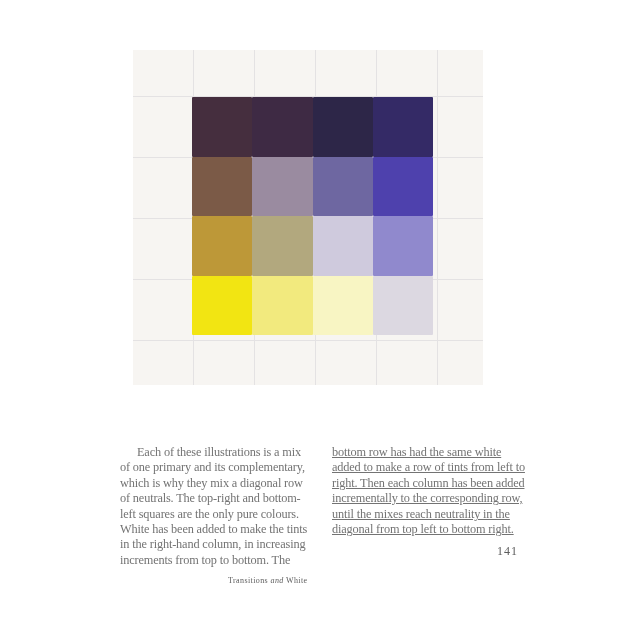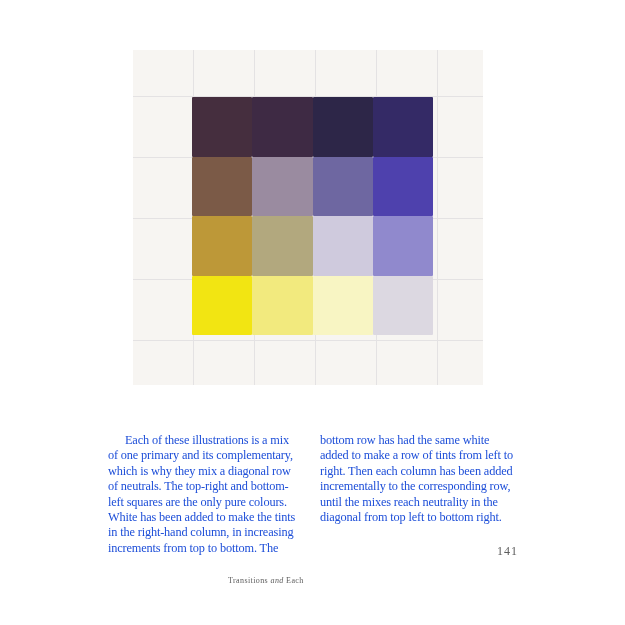--- a/index.html
+++ b/index.html
@@ -23,28 +23,28 @@
     position:absolute;left:59px;top:47px;
     width:241px;height:238px;
     display:grid;
     grid-template-columns:repeat(4,1fr);
     grid-template-rows:repeat(4,1fr);
   }
   .swatch-grid .swatch{border-radius:1px;}
   
   .bodytext{position:absolute;top:433px;left:0;width:625px;}
   .col{
-    position:absolute;top:0;margin:0;
+    position:absolute;top:0;margin:12px;
     font-size:12.3px;line-height:15.4px;
     letter-spacing:-0.15px;
-    color:#1d4ed8;
+    color:#737373;
     white-space:pre-line;
   }
   .col.left{left:108px;width:205px;text-indent:17px;}
-  .col.right{left:320px;width:205px;}
+  .col.right{left:320px;width:205px;text-decoration:underline;}
   
   .running-title{
     position:absolute;left:228px;top:576px;
     font-size:8px;letter-spacing:0.4px;color:#5c5c5c;
   }
   .running-title em{}
   .page-number{
     position:absolute;right:107px;top:544px;
     font-size:12px;letter-spacing:1px;color:#5c5c5c;
   }
@@ -97,16 +97,16 @@
 in the right-hand column, in increasing
 increments from top to bottom. The</p>
     <p class="col right">bottom row has had the same white
 added to make a row of tints from left to
 right. Then each column has been added
 incrementally to the corresponding row,
 until the mixes reach neutrality in the
 diagonal from top left to bottom right.</p>
   </div>
 
-  <div class="running-title"><span>Transitions </span><em>and</em><span> Each</span></div>
+  <div class="running-title"><span>Transitions </span><em>and</em><span> White</span></div>
 
   <div class="page-number">141</div>
 </div>
 
 </body></html>

